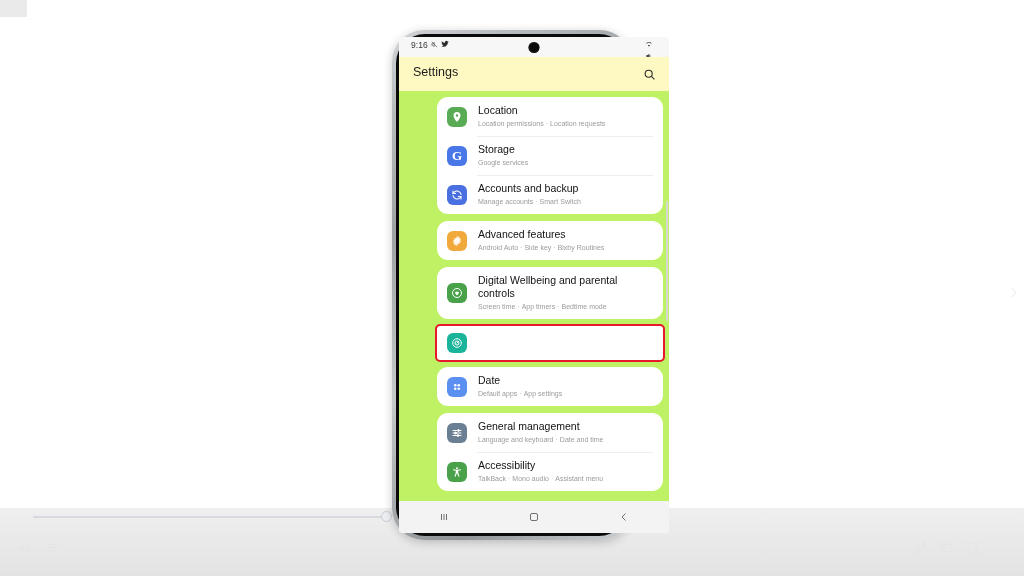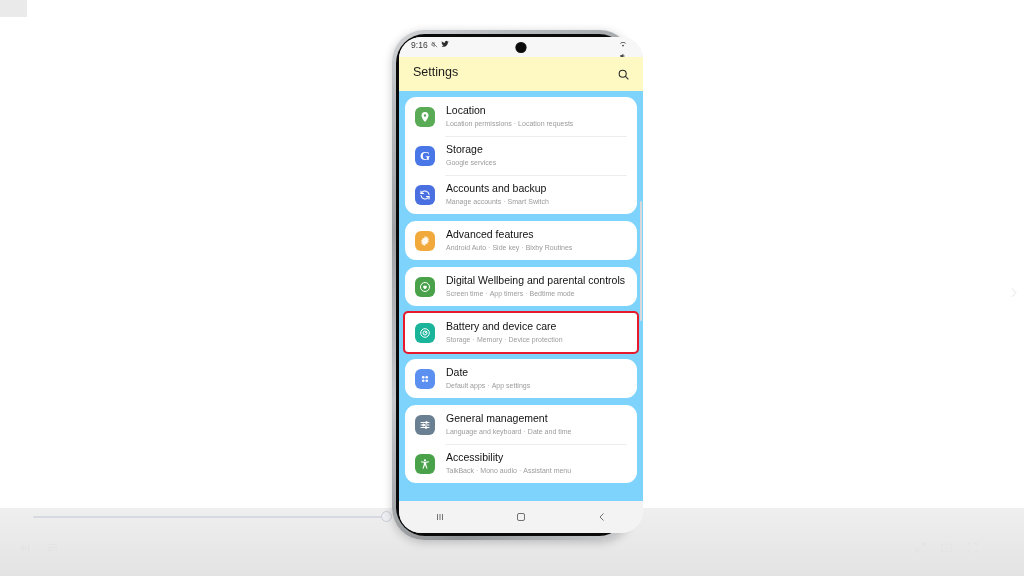--- a/index.html
+++ b/index.html
@@ -33,22 +33,22 @@
     border-radius:32px;
     background:linear-gradient(145deg,#d2d4d6 0%,#b9bcbf 12%,#9fa3a6 30%,#c6c9cb 55%,#8f9396 82%,#cfd2d4 100%);
     padding:4px;box-sizing:border-box;
     box-shadow:0 2px 10px rgba(0,0,0,0.22);
   }
   #phone-inner{
     position:absolute;left:4px;top:4px;width:232px;height:502px;
     border-radius:29px;background:#0a0a0a;padding:3px;box-sizing:border-box;
   }
   #screen{
-    position:absolute;left:3px;top:3px;width:244px;height:496px;
-    border-radius:22px;background:#f7f7f7;overflow:hidden;
+    position:absolute;left:3px;top:3px;width:270px;height:496px;
+    border-radius:4px;background:#f7f7f7;overflow:hidden;
   }
   
   .side-btn{position:absolute;right:-2px;background:linear-gradient(90deg,#9a9ea1,#c9ccce);border-radius:2px;}
   #btn-vol{top:90px;width:3px;height:42px;}
   #btn-pwr{top:150px;width:3px;height:26px;}
 
   
   #statusbar{position:relative;height:20px;background:#f7f7f7;}
   #sb-left{position:absolute;left:12px;top:3px;display:flex;align-items:center;gap:3px;}
   #sb-time{font-size:8.5px;color:#3a3a3a;letter-spacing:.1px;}
@@ -59,21 +59,21 @@
   #sb-right{position:absolute;right:11px;top:3px;display:flex;align-items:center;gap:2.5px;flex-direction:column;}
   #sb-batt{font-size:8.5px;color:#3a3a3a;}
 
   
   #appbar{position:relative;height:34px;background:#fef9c3;}
   #app-title{position:absolute;left:14px;top:8px;font-size:12.5px;color:#1b1b1b;}
   #search-btn{position:absolute;right:10px;top:7px;width:20px;height:20px;
     display:flex;align-items:center;justify-content:center;cursor:pointer;}
 
   
-  #list{position:relative;height:410px;background:#7dd3fc;overflow:hidden;}
+  #list{position:relative;height:410px;background:#bef264;overflow:hidden;padding-left:32px;}
   .card{background:#ffffff;border-radius:11px;margin:0 6px 7px 6px;overflow:hidden;}
   .card.first{margin-top:6px;}
   .row{display:flex;align-items:center;padding:7px 10px;position:relative;cursor:pointer;}
   .row + .row::before{content:"";position:absolute;left:40px;right:10px;top:0;height:1px;background:#ededed;}
   .ricon{width:20px;height:20px;border-radius:6px;flex:0 0 20px;margin-right:11px;
     display:flex;align-items:center;justify-content:center;}
   .rtext{min-width:0;flex:1;}
   .rtitle{font-size:10.5px;color:#111;line-height:13px;}
   .rsub{font-size:7px;color:#9b9b9b;line-height:11px;margin-top:1px;white-space:nowrap;}
   .rsub .dot{padding:0 2px;color:#bcbcbc;}
@@ -262,24 +262,20 @@
             </div>
             <div class="card highlighted">
               <div class="row">
                 <div class="ricon" style="background: rgb(26, 180, 154);">
                   <svg width="12" height="12" viewBox="0 0 24 24" fill="none">
                     <circle cx="12" cy="12" r="8.6" stroke="white" stroke-width="2"></circle>
                     <circle cx="12" cy="12" r="4" stroke="white" stroke-width="2"></circle>
                     <path d="M12 12l3.6-3.6" stroke="white" stroke-width="2" stroke-linecap="round"></path>
                   </svg>
                 </div>
-                <div class="rtext">
-                  <div class="rtitle">Battery and device care</div>
-                  <div class="rsub"><span>Storage</span><span class="dot">·</span><span>Memory</span><span class="dot">·</span><span>Device protection</span></div>
-                </div>
               </div>
             </div>
             <div class="card">
               <div class="row">
                 <div class="ricon" style="background: rgb(91, 143, 240);">
                   <svg width="12" height="12" viewBox="0 0 24 24" fill="white">
                     <circle cx="8.5" cy="8.5" r="2.6"></circle>
                     <circle cx="15.5" cy="8.5" r="2.6"></circle>
                     <circle cx="8.5" cy="15.5" r="2.6"></circle>
                     <circle cx="15.5" cy="15.5" r="2.6"></circle>

